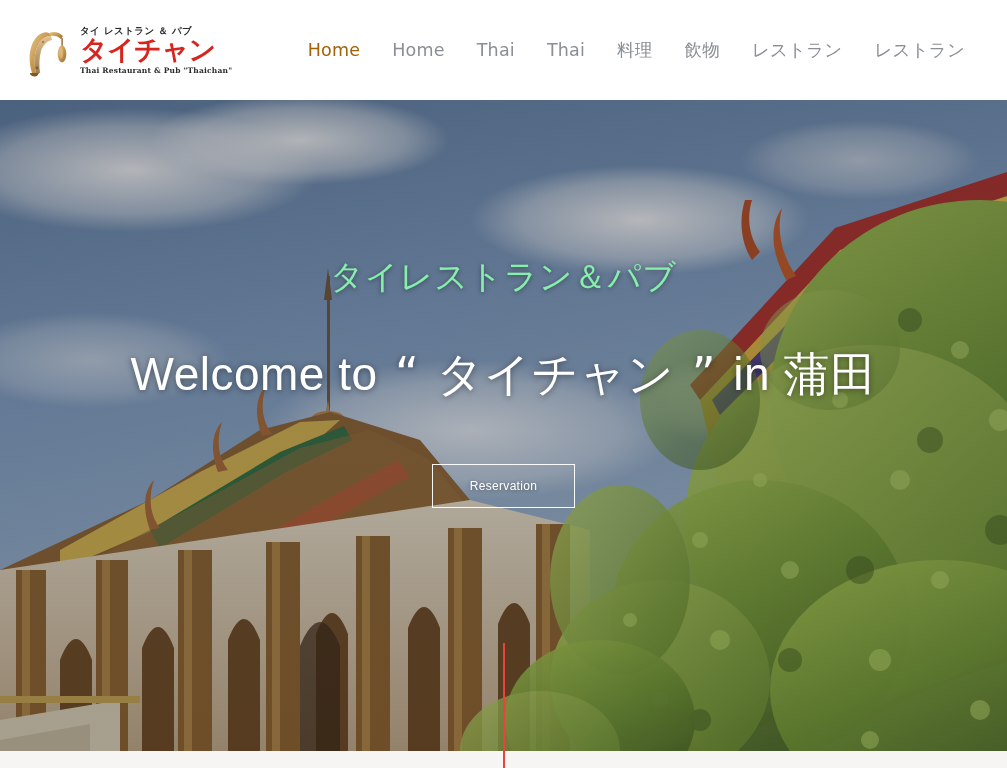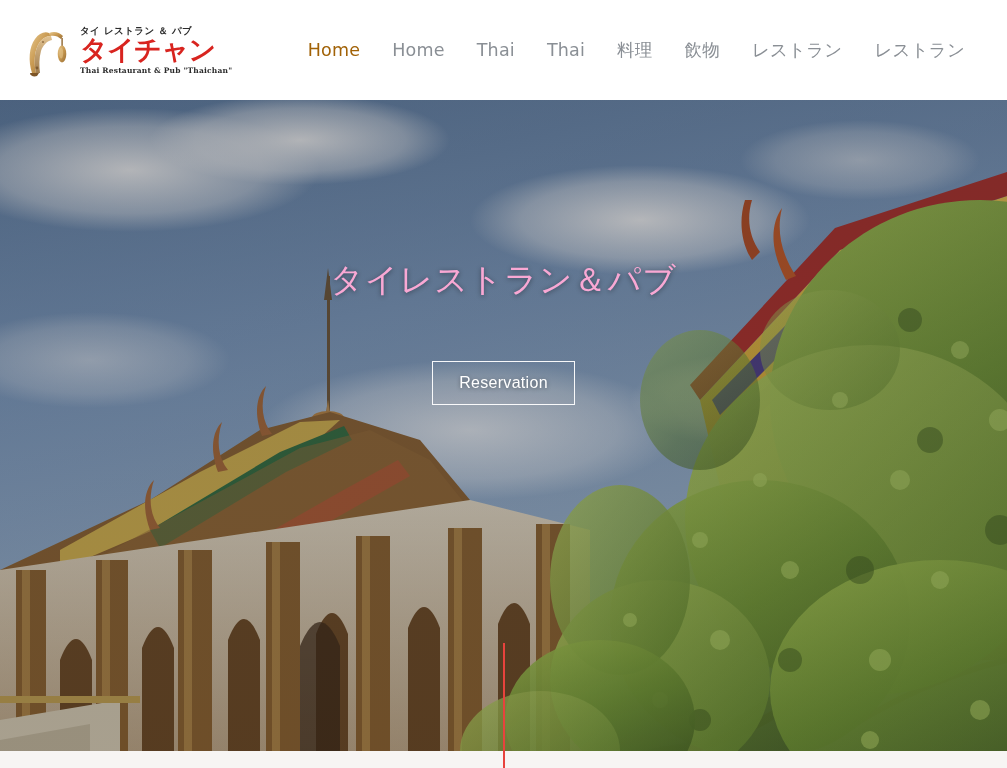--- a/index.html
+++ b/index.html
@@ -127,25 +127,25 @@
     width: 100%;
     height: 100%;
     display: flex;
     flex-direction: column;
     align-items: center;
     padding-top: 162px;
   }
 
   .hero-sub {
     font-size: 33px;
-    color: #f9a8d4;
+    color: #86efac;
     letter-spacing: 1px;
     text-shadow: 0 1px 5px rgba(0,0,0,0.42);
     font-weight: 400;
-    font-family: Liberation Sans, sans-serif;
+    font-family: Liberation Mono, monospace;
     line-height: 1.1;
   }
 
   .hero-title {
     margin-top: 50px;
     font-size: 46px;
     color: #ffffff;
     font-weight: 400;
     letter-spacing: 0.5px;
     text-shadow: 0 1px 6px rgba(0,0,0,0.45);
@@ -164,21 +164,21 @@
   .hero-cta {
     margin-top: 63px;
     display: inline-flex;
     align-items: center;
     justify-content: center;
     width: 143px;
     height: 44px;
     border: 1px solid rgba(255,255,255,0.95);
     background: rgba(255,255,255,0.02);
     color: #ffffff;
-    font-size: 16px;
+    font-size: 12px;
     letter-spacing: 0.3px;
     text-decoration: none;
     text-shadow: 0 1px 4px rgba(0,0,0,0.4);
     cursor: pointer;
     font-family: "Liberation Sans", sans-serif;
   }
 
   
   .scroll-rule {
     position: absolute;
@@ -441,20 +441,28 @@
       </g>
     </svg>
   </div>
 
   <div class="hero-shade"></div>
 
   <div class="hero-inner">
 
     <div class="hero-sub">タイレストラン＆パブ</div>
 
+    <h1 class="hero-title">
+      <span>Welcome to</span>
+      <span class="q">“</span>
+      <span class="jp">タイチャン</span>
+      <span class="q">”</span>
+      <span>in</span>
+      <span class="jp">蒲田</span>
+    </h1>
 
     <a class="hero-cta" href="#">Reservation</a>
 
   </div>
 
 </section>
 
 <div class="scroll-rule"></div>
 
 <div class="below-fold"></div>

